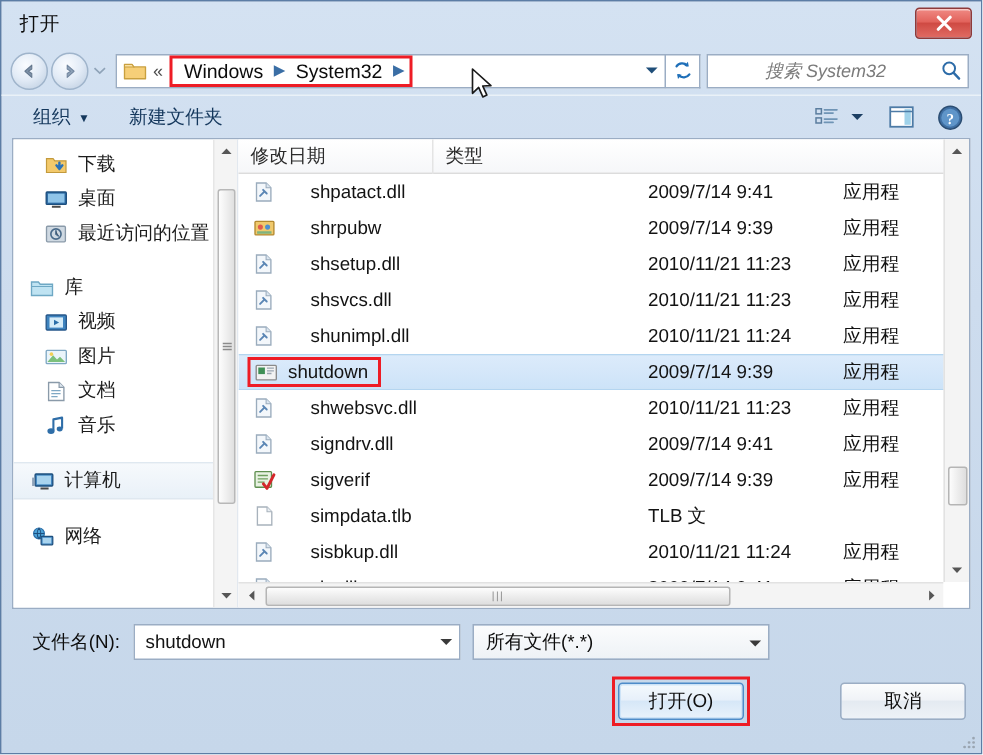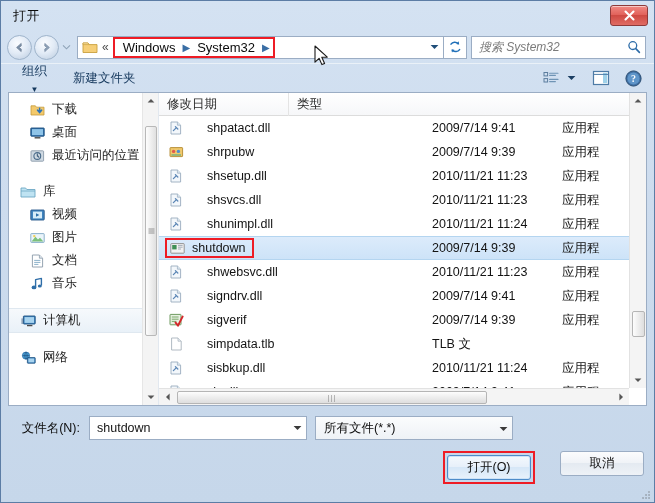--- a/index.html
+++ b/index.html
@@ -108,36 +108,35 @@
     cursor: pointer;
   }
   #searchbox {
     width: 175px; height: 23px; margin-left: 4px;
     background: #ffffff; border: 1px solid #9badc4;
     display: flex; align-items: center; padding: 0 4px 0 7px;
     position: relative;
   }
   #search-placeholder {
     flex: 1; color: #7b7b7b; font-style: italic; font-size: 12px;
-    white-space: nowrap; overflow: hidden;
+    white-space: nowrap; overflow: hidden; margin-left: 31px;
   }
 
   
   #toolbar {
     height: 29px;
     display: flex; align-items: center;
     padding: 0 8px 0 14px;
     border-top: 1px solid #eaf1f8;
   }
   .tb-item {
     display: flex; align-items: center; gap: 5px;
     font-size: 12.5px; color: #14375c;
     padding: 3px 7px; cursor: pointer; border-radius: 2px;
     white-space: nowrap;
-    flex-direction: column;
   }
   #tb-organize { margin-right: 12px; }
   .tb-caret { font-size: 8px; color: #14375c; }
   #tb-spacer { flex: 1; }
   .tb-icon-btn {
     display: flex; align-items: center; justify-content: center;
     padding: 2px 4px; cursor: pointer;
   }
 
   
@@ -300,22 +299,22 @@
   #filetype-select {
     width: 198px; height: 24px; margin-left: 8px;
     background: linear-gradient(to bottom, #fbfcfd 0%, #eef2f6 100%);
     border: 1px solid #9badc4;
     display: flex; align-items: center; padding: 0 4px 0 8px;
     font-size: 12.5px; color: #0d0d0d; cursor: pointer;
   }
   #filetype-value { flex: 1; white-space: nowrap; overflow: hidden; }
 
   #buttons-row {
-    display: flex; justify-content: flex-end; 
-    margin-top: 11px; padding-right: 0;
+    display: flex; justify-content: flex-end; align-items: center;
+    margin-top: 11px; padding-right: 0; gap: 35px;
   }
   #open-wrap {
     border: 2px solid #ee1c25; padding: 2px;
     display: flex; align-items: center; justify-content: center;
   }
   .dlgbtn {
     width: 84px; height: 25px;
     display: flex; align-items: center; justify-content: center;
     font-size: 12.5px; color: #0d0d0d;
     background: linear-gradient(to bottom, #fbfcfd 0%, #f0f3f7 46%, #e4eaf1 50%, #eef2f7 100%);

